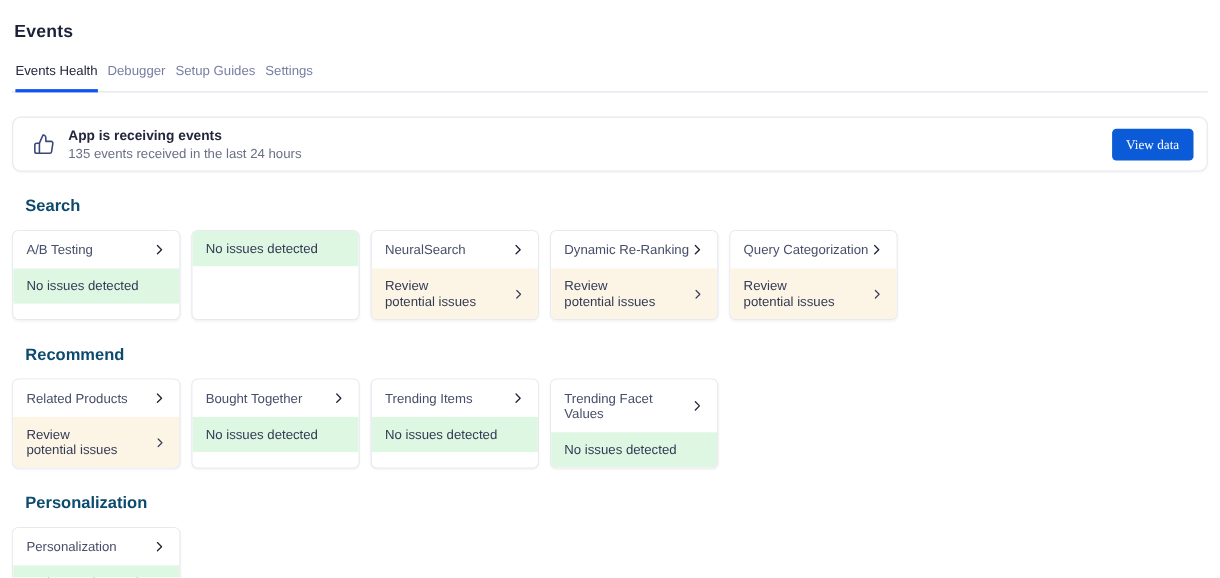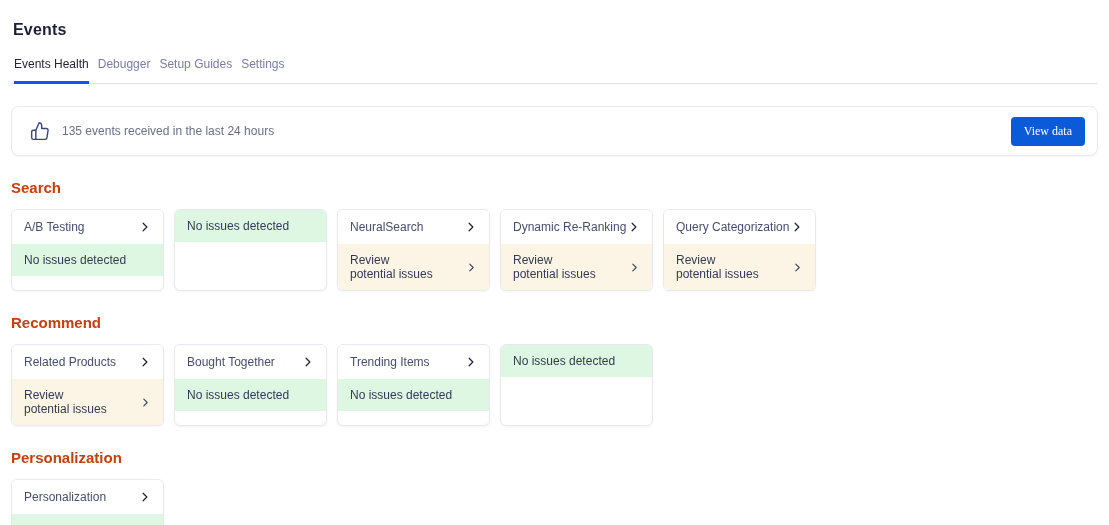--- a/index.html
+++ b/index.html
@@ -18,21 +18,21 @@
             background: #fff; padding: 10px 12px; height: 50px; box-shadow: 0 1px 2px rgba(35,38,59,.04); }
   .banner-icon { width: 20px; height: 20px; margin: 0 12px 0 6px; color: #3b4775; flex: 0 0 auto; }
   .banner-icon svg { width: 100%; height: 100%; display: block; }
   .banner-texts { display: flex; flex-direction: column; gap: 3px; }
   .banner-title { font-size: 12.5px; font-weight: 700; color: #23263b; }
   .banner-subtitle { font-size: 12px; color: #696f85; }
   .banner-spacer { flex: 1; }
   .btn-primary { background: var(--button-blue, #0b5ad8); color: #fff; border: none; border-radius: 4px;
                  font-family: Liberation Serif, serif; font-size: 12px; padding: 7px 13px; cursor: pointer; }
 
-  .section-title { font-size: 15px; font-weight: 700; color: #c2410c; margin: 23px 0 13px; }
+  .section-title { font-size: 15px; font-weight: 700; color: #0c4a6e; margin: 23px 12px 13px; }
   .cards { display: flex; gap: 10px; }
   .card { width: 153px; background: #fff; border: 1px solid #e8e9f0; border-radius: 6px;
           box-shadow: 0 1px 2px rgba(35,38,59,.05); overflow: hidden; }
   .card-top { display: flex; justify-content: space-between; align-items: center; width: 100%;
               background: #fff; border: none; font-family: inherit; padding: 10px 12px; cursor: pointer; }
   .card-label { font-size: 12px; color: #474e69; text-align: left; }
   .chevron { width: 12px; height: 12px; color: #23263b; flex: 0 0 auto; display: inline-flex; }
   .chevron svg { width: 100%; height: 100%; display: block; }
   .card-status { display: flex; justify-content: space-between; align-items: center;
                  padding: 9px 12px; font-size: 12px; color: #333a54; }
@@ -55,20 +55,21 @@
     </nav>
 
   <div class="banner">
     <span class="banner-icon">
       <svg viewBox="0 0 24 24" fill="none" stroke="currentColor" stroke-width="1.7" stroke-linecap="round" stroke-linejoin="round">
         <path d="M14 9V5a3 3 0 0 0-3-3l-4 9v11h11.28a2 2 0 0 0 2-1.7l1.38-9a2 2 0 0 0-2-2.3z"></path>
         <path d="M7 22H4a2 2 0 0 1-2-2v-7a2 2 0 0 1 2-2h3"></path>
       </svg>
     </span>
     <div class="banner-texts">
+      <div class="banner-title">App is receiving events</div>
       <div class="banner-subtitle">135 events received in the last 24 hours</div>
     </div>
     <div class="banner-spacer"></div>
     <button class="btn-primary">View data</button>
   </div>
 
   <div id="sections">
       <section class="section">
     <h2 class="section-title">Search</h2>
     <div class="cards">
@@ -191,20 +192,28 @@
                   <path d="M5.5 3l5 5-5 5"></path>
                 </svg>
       </span>
     </button>
     <div class="card-status ok">
       <span class="status-text">No issues detected</span>
 
     </div>
   </div>
           <div class="card">
+    <button class="card-top">
+      <span class="card-label">Trending Facet Values</span>
+      <span class="chevron">
+        <svg viewBox="0 0 16 16" fill="none" stroke="currentColor" stroke-width="1.6" stroke-linecap="round" stroke-linejoin="round">
+                  <path d="M5.5 3l5 5-5 5"></path>
+                </svg>
+      </span>
+    </button>
     <div class="card-status ok">
       <span class="status-text">No issues detected</span>
 
     </div>
   </div>
         </div>
   </section>
       <section class="section">
     <h2 class="section-title">Personalization</h2>
     <div class="cards">

